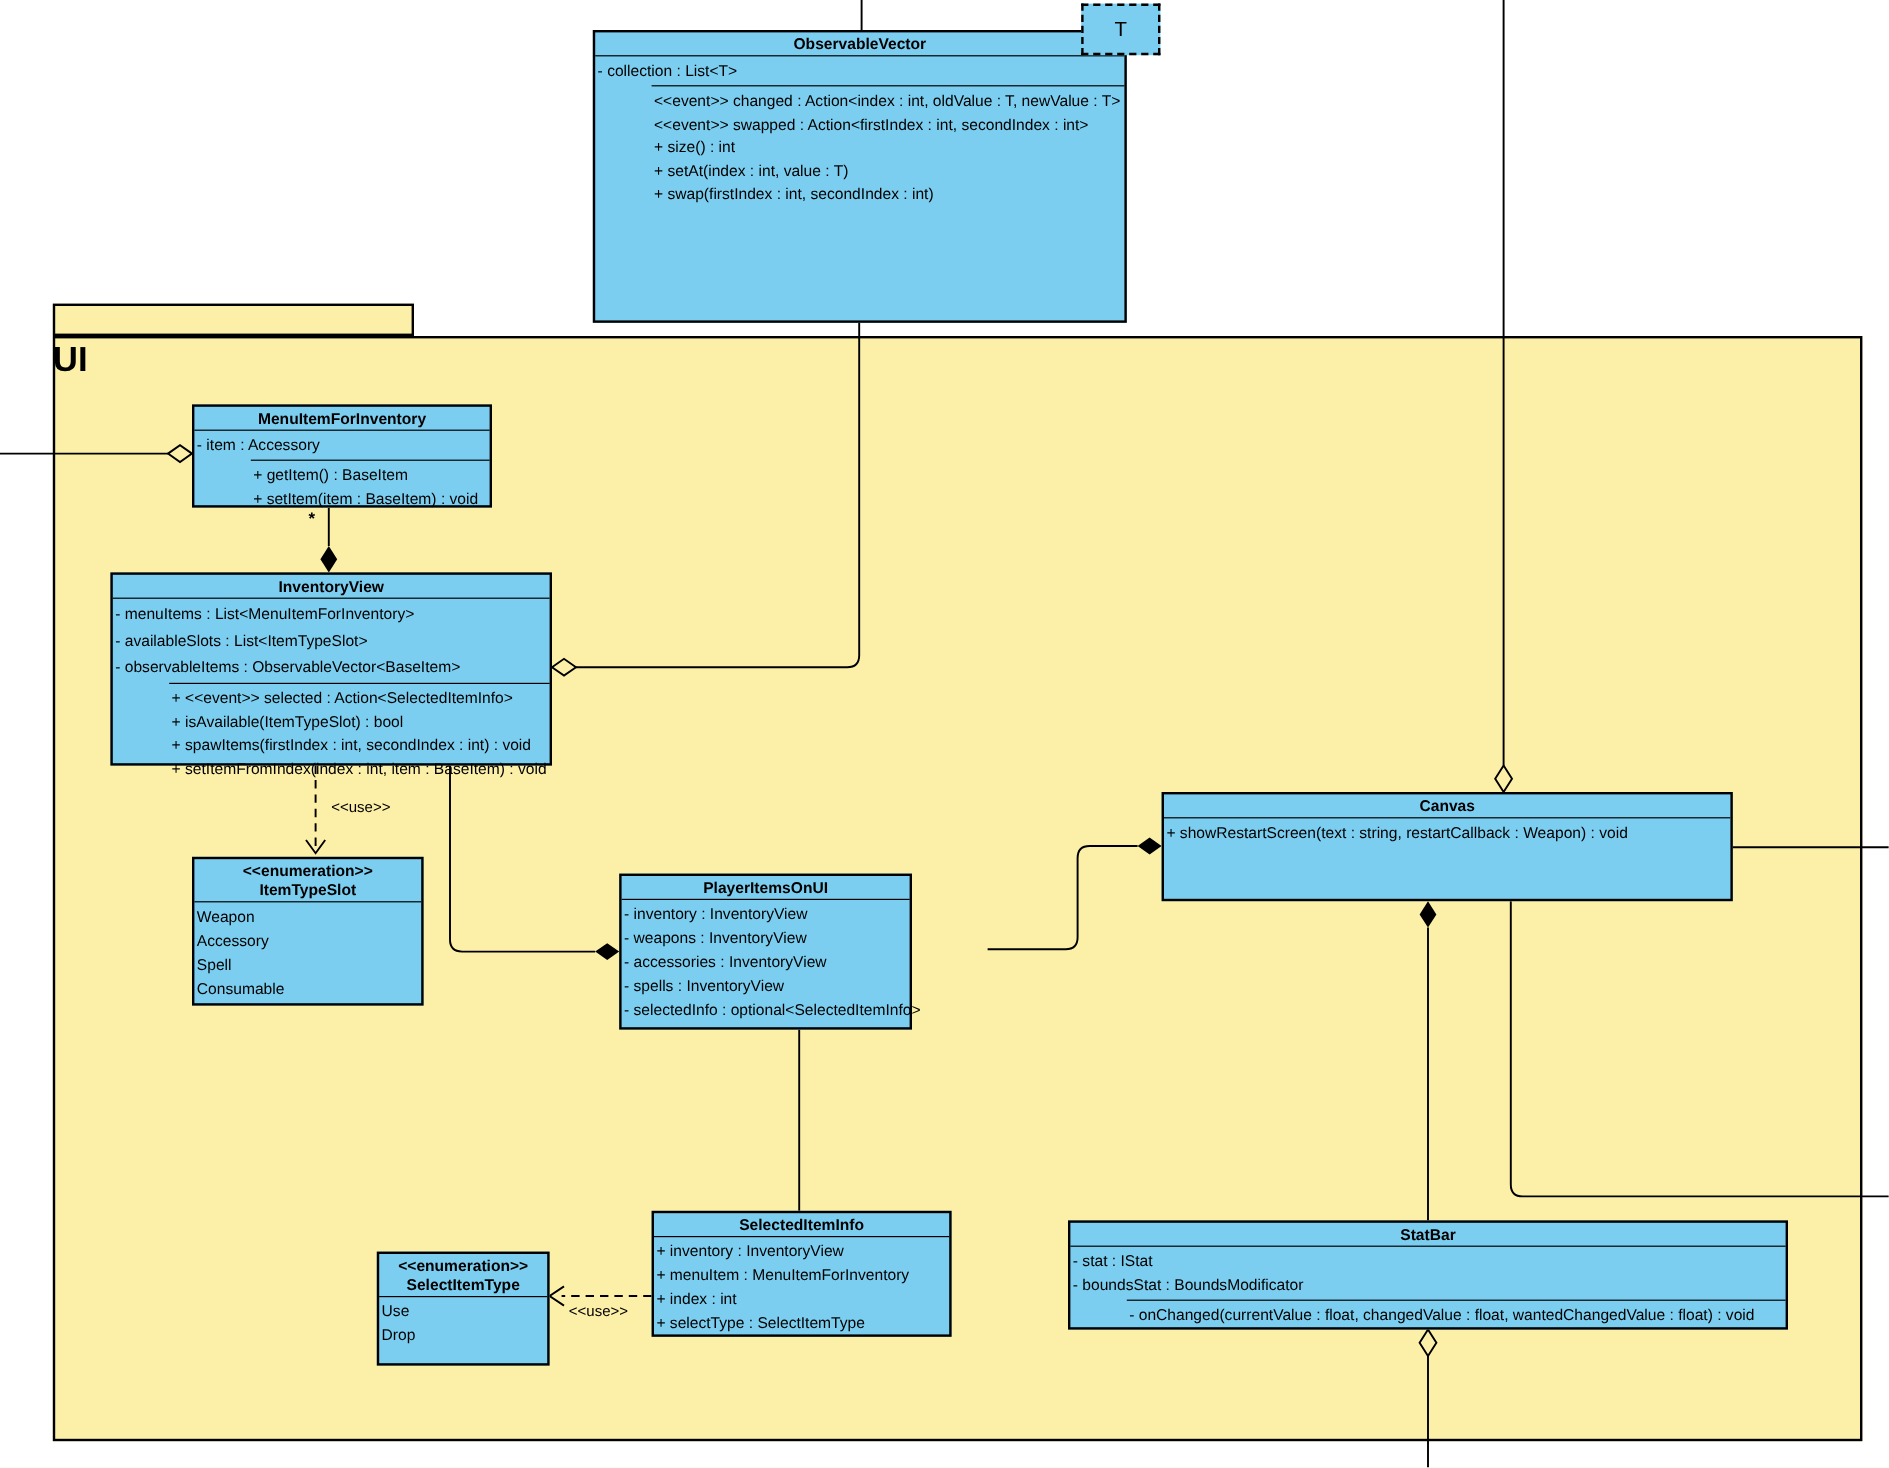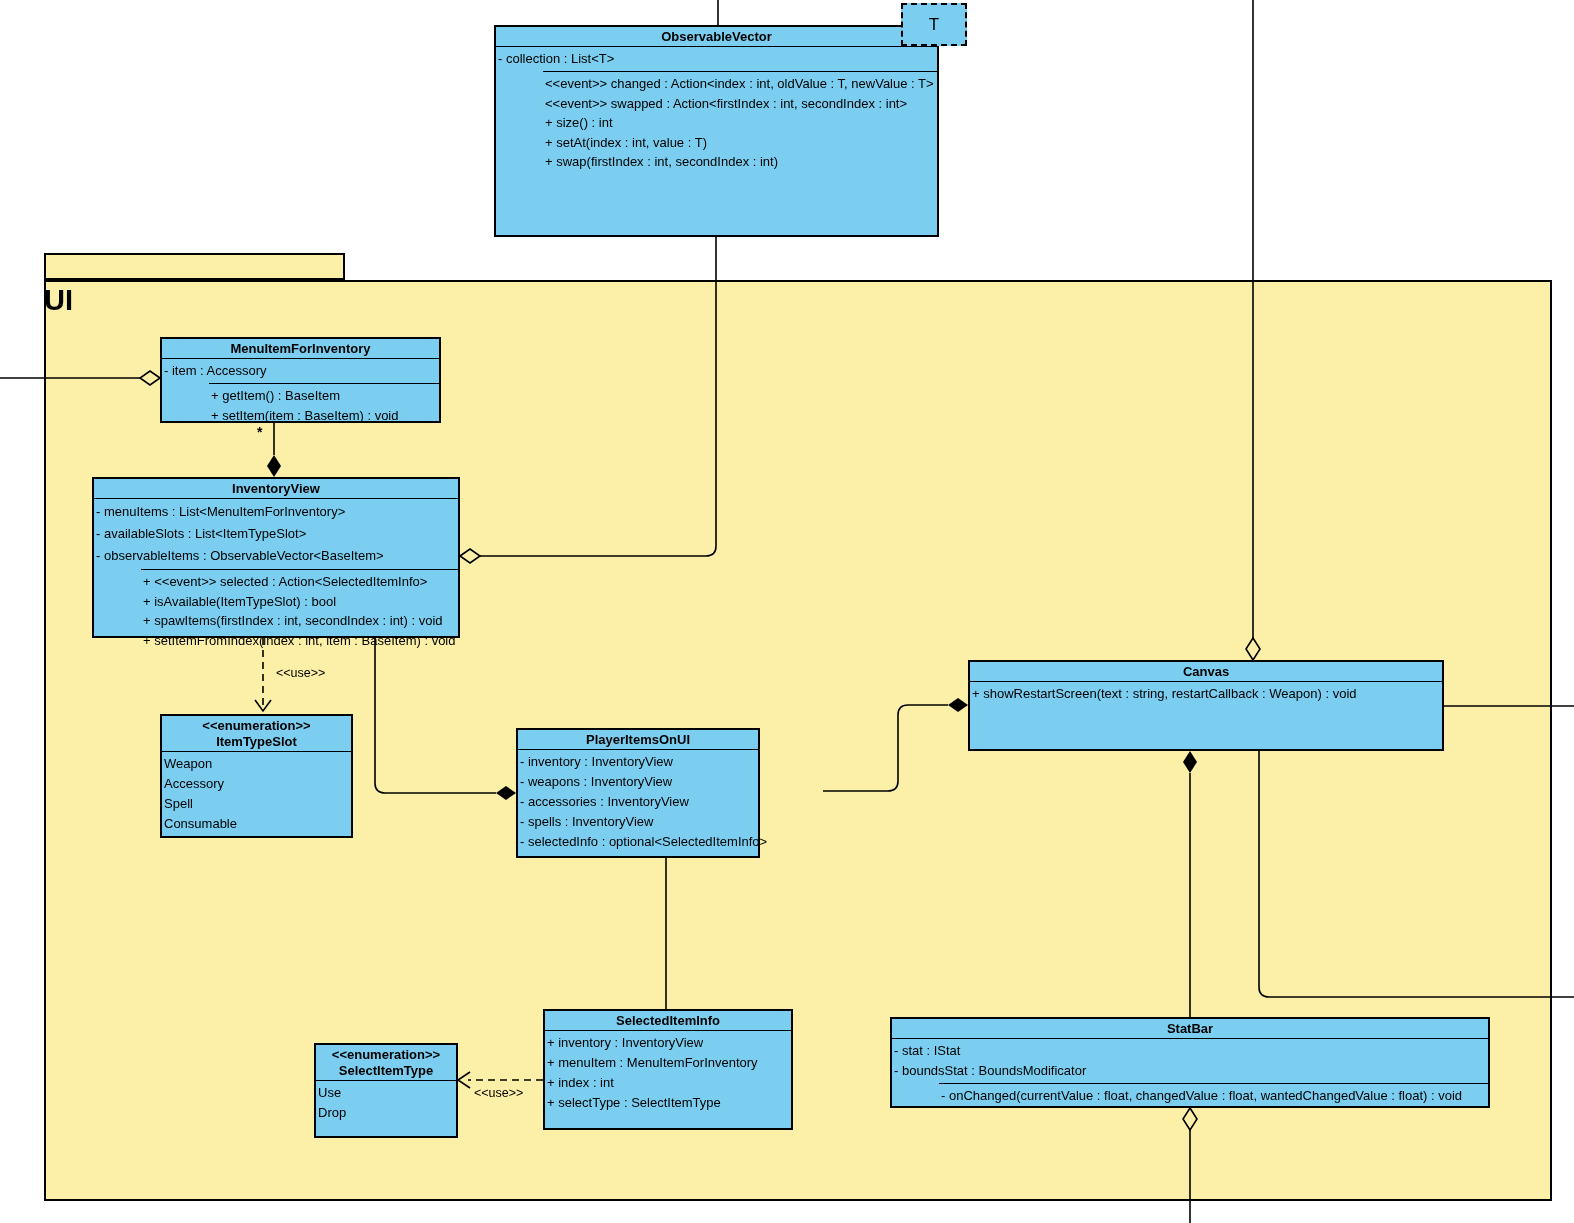--- a/index.html
+++ b/index.html
@@ -84,35 +84,35 @@
     <path d="M470,1072 L458,1080 L470,1088" stroke="#000" stroke-width="1.6" fill="none"></path>
   </svg>
 
   <span class="mult" style="left:257px;top:424px;">*</span>
   <span class="edge-label" style="left:276px;top:666px;">&lt;&lt;use&gt;&gt;</span>
   <span class="edge-label" style="left:474px;top:1086px;">&lt;&lt;use&gt;&gt;</span>
 
   <div class="tparam">
     <span>T</span>
   </div>
-  <div class="uml-class" style="left:494px;top:25px;width:445px;height:212px;">
+  <div class="uml-class" style="left:494px;top:25px;width:445px;height:244px;">
     <div class="uml-title">ObservableVector</div>
     <div class="cmp">
       <div class="m">- collection : List&lt;T&gt;</div>
     </div>
     <div class="cmp grow lh19">
       <div class="m">&lt;&lt;event&gt;&gt; changed : Action&lt;index : int, oldValue : T, newValue : T&gt;</div>
       <div class="m">&lt;&lt;event&gt;&gt; swapped : Action&lt;firstIndex : int, secondIndex : int&gt;</div>
       <div class="m">+ size() : int</div>
       <div class="m">+ setAt(index : int, value : T)</div>
       <div class="m">+ swap(firstIndex : int, secondIndex : int)</div>
     </div>
   </div>
 
-  <div class="uml-class" style="left:160px;top:337px;width:281px;height:86px;">
+  <div class="uml-class" style="left:160px;top:337px;width:250px;height:86px;">
     <div class="uml-title">MenuItemForInventory</div>
     <div class="cmp">
       <div class="m">- item : Accessory</div>
     </div>
     <div class="cmp grow lh19">
       <div class="m">+ getItem() : BaseItem</div>
       <div class="m">+ setItem(item : BaseItem) : void</div>
     </div>
   </div>
 
@@ -155,21 +155,21 @@
     </div>
   </div>
 
   <div class="uml-class" style="left:968px;top:660px;width:476px;height:91px;">
     <div class="uml-title">Canvas</div>
     <div class="cmp grow">
       <div class="m">+ showRestartScreen(text : string, restartCallback : Weapon) : void</div>
     </div>
   </div>
 
-  <div class="uml-class" style="left:543px;top:1009px;width:250px;height:121px;">
+  <div class="uml-class" style="left:543px;top:1009px;width:250px;height:105px;">
     <div class="uml-title">SelectedItemInfo</div>
     <div class="cmp grow">
       <div class="m">+ inventory : InventoryView</div>
       <div class="m">+ menuItem : MenuItemForInventory</div>
       <div class="m">+ index : int</div>
       <div class="m">+ selectType : SelectItemType</div>
     </div>
   </div>
 
   <div class="uml-class" style="left:314px;top:1043px;width:144px;height:95px;">

